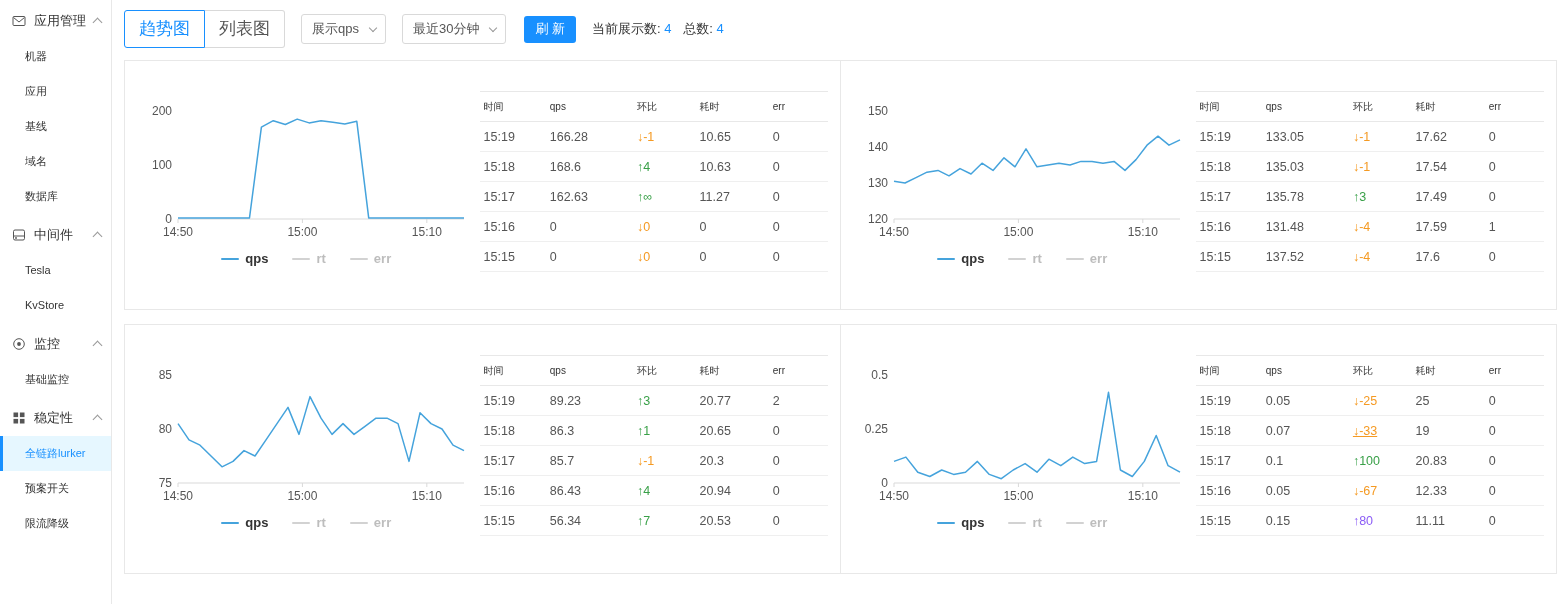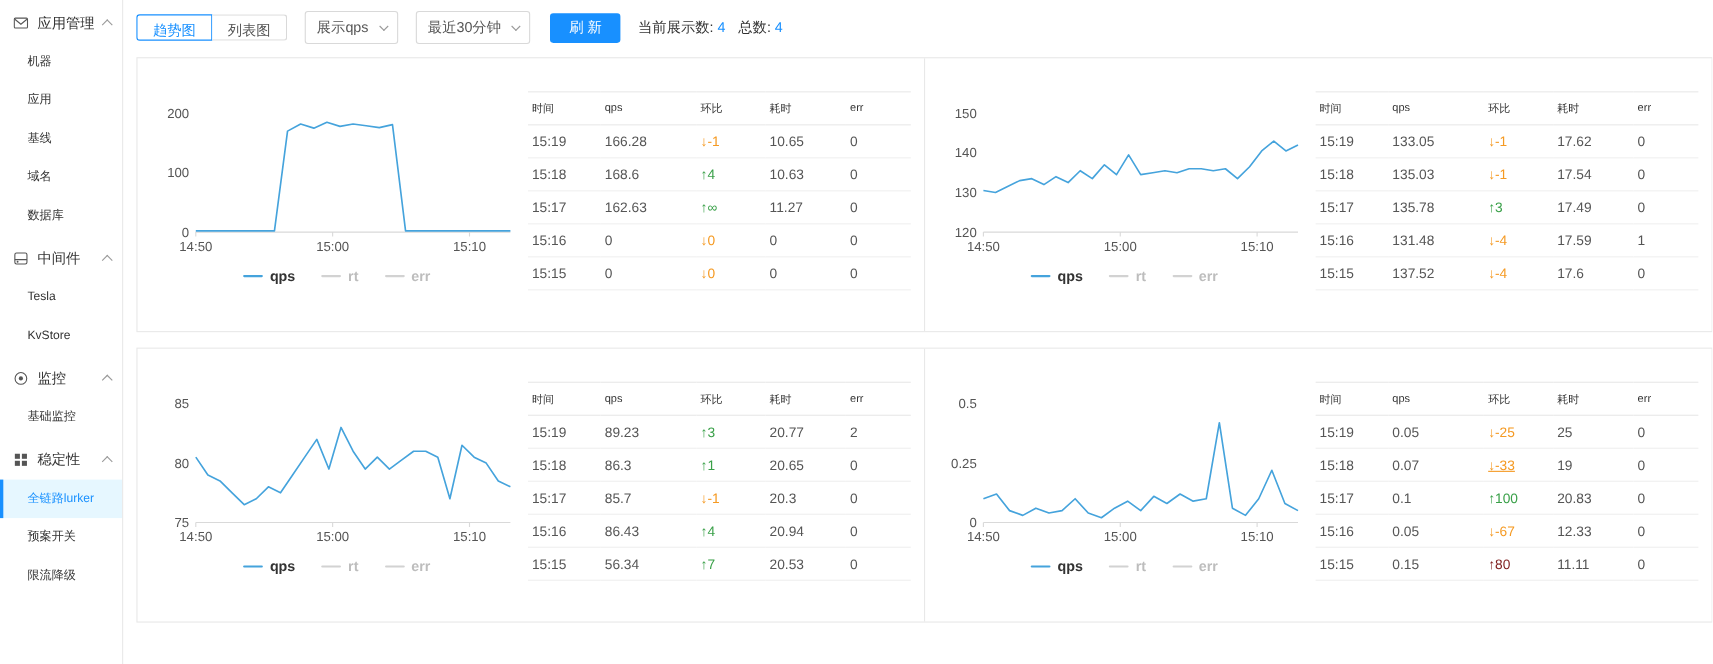--- a/index.html
+++ b/index.html
@@ -24,27 +24,27 @@
   .tabs{display:flex}
   .tab{padding:0 16px;line-height:30px;font-size:13px;color:#444;border-right:1px solid #d8d8d8;cursor:pointer;white-space:nowrap}
   .tab.active{background:#fff;color:#1890ff}
   .tab-right{margin-left:auto;line-height:30px;white-space:nowrap;font-size:13px;color:#333}
   .tab-right a{color:#1890ff;text-decoration:none;cursor:pointer}
 
   
   .content{flex:1;padding:10px 0 4px 12px;overflow:hidden}
   .toolbar{display:flex;align-items:center;margin-bottom:12px}
   .seg{display:flex}
-  .seg-btn{height:24px;line-height:28px;padding:0 14px;border:1px solid #d9d9d9;background:#fff;font-size:13px;color:#555;cursor:pointer}
+  .seg-btn{height:38px;line-height:28px;padding:0 14px;border:1px solid #d9d9d9;background:#fff;font-size:17px;color:#555;cursor:pointer}
   .seg-btn:first-child{border-radius:3px 0 0 3px}
   .seg-btn:last-child{border-radius:0 3px 3px 0;border-left:none}
   .seg-btn.active{border:1px solid #1890ff;color:#1890ff}
   .select{height:30px;line-height:28px;border:1px solid #d9d9d9;border-radius:3px;padding:0 26px 0 10px;margin-left:16px;position:relative;font-size:13px;color:#555;cursor:pointer;background:#fff}
   .select .caret{position:absolute;right:9px;top:10px;width:6px;height:6px;border-right:1px solid #999;border-bottom:1px solid #999;transform:rotate(45deg)}
-  .btn-refresh{height:27px;padding:0 17px;background:#1890ff;color:#fff;border:none;border-radius:3px;margin-left:18px;font-size:13px;cursor:pointer}
+  .btn-refresh{height:27px;padding:0 11px;background:#1890ff;color:#fff;border:none;border-radius:3px;margin-left:18px;font-size:13px;cursor:pointer}
   .stats{margin-left:16px;font-size:13px;color:#333}
   .stats b{color:#1890ff;font-weight:normal}
   .stats .ml{margin-left:8px}
 
   
   .grid-row{border:1px solid #e8e8e8;display:flex;height:250px}
   .grid-row + .grid-row{margin-top:14px}
   .panel{flex:1;min-width:0;padding:6px 12px 0 12px;display:flex;flex-direction:column}
   .panel + .panel{border-left:1px solid #e8e8e8}
   .panel-title{height:24px;line-height:24px;font-size:13px;font-weight:bold;color:#333;overflow:hidden;white-space:nowrap}
@@ -484,21 +484,21 @@
                     <tr>
                       <td>15:16</td>
                       <td>0.05</td>
                       <td style="color: rgb(245, 154, 35);">↓-67</td>
                       <td>12.33</td>
                       <td>0</td>
                     </tr>
                     <tr>
                       <td>15:15</td>
                       <td>0.15</td>
-                      <td style="color: #7f1d1d;">↑80</td>
+                      <td style="color: #8b5cf6;">↑80</td>
                       <td>11.11</td>
                       <td>0</td>
                     </tr>
                   </tbody>
         </table>
       </div>
     </div>
   </div>
 </div>
     </div>

